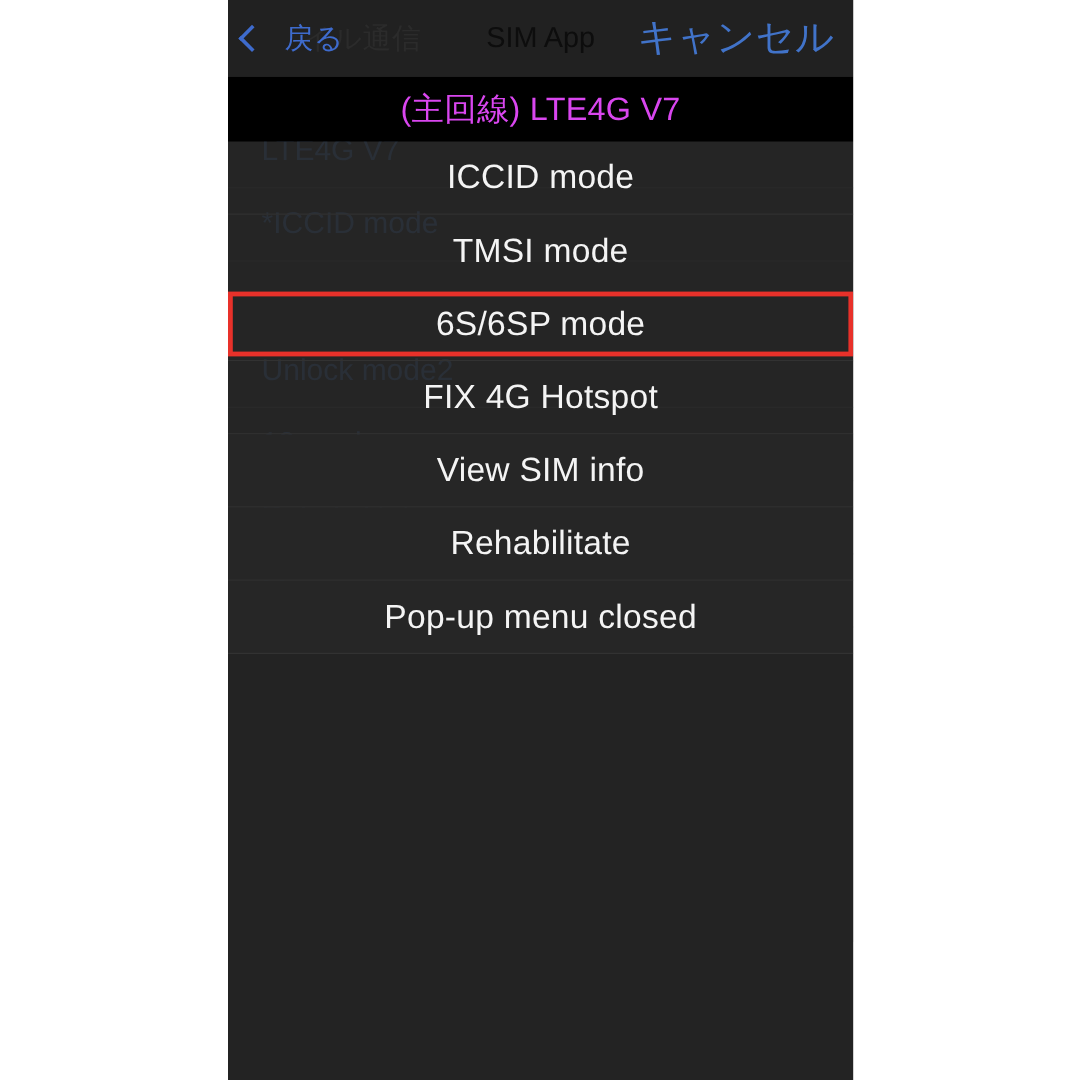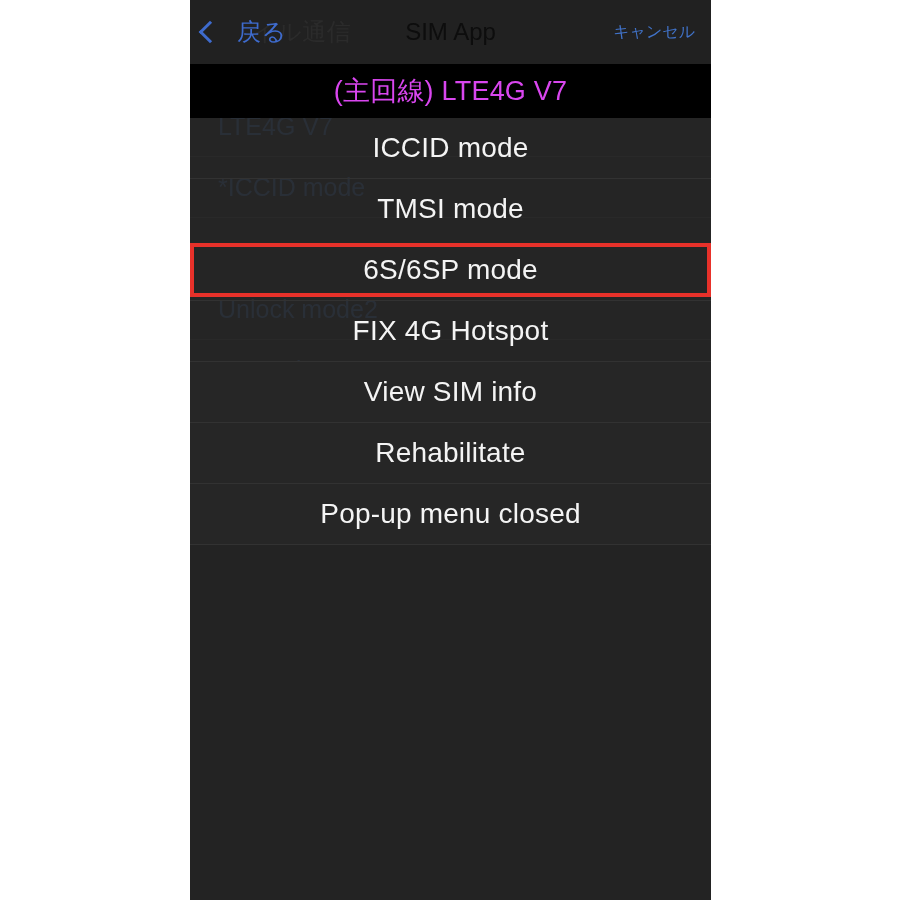--- a/index.html
+++ b/index.html
@@ -110,21 +110,21 @@
     font-weight: 400;
   }
   .nav-cancel {
     position: absolute;
     right: 10px;
     top: 0;
     height: 64px;
     display: flex;
     align-items: center;
     padding: 0 6px;
-    font-size: 16px;
+    font-size: 32px;
     color: #4173c9;
   }
 
   
   .sheet {
     position: absolute;
     left: 0;
     top: 64px;
     width: 521px;
     z-index: 5;

